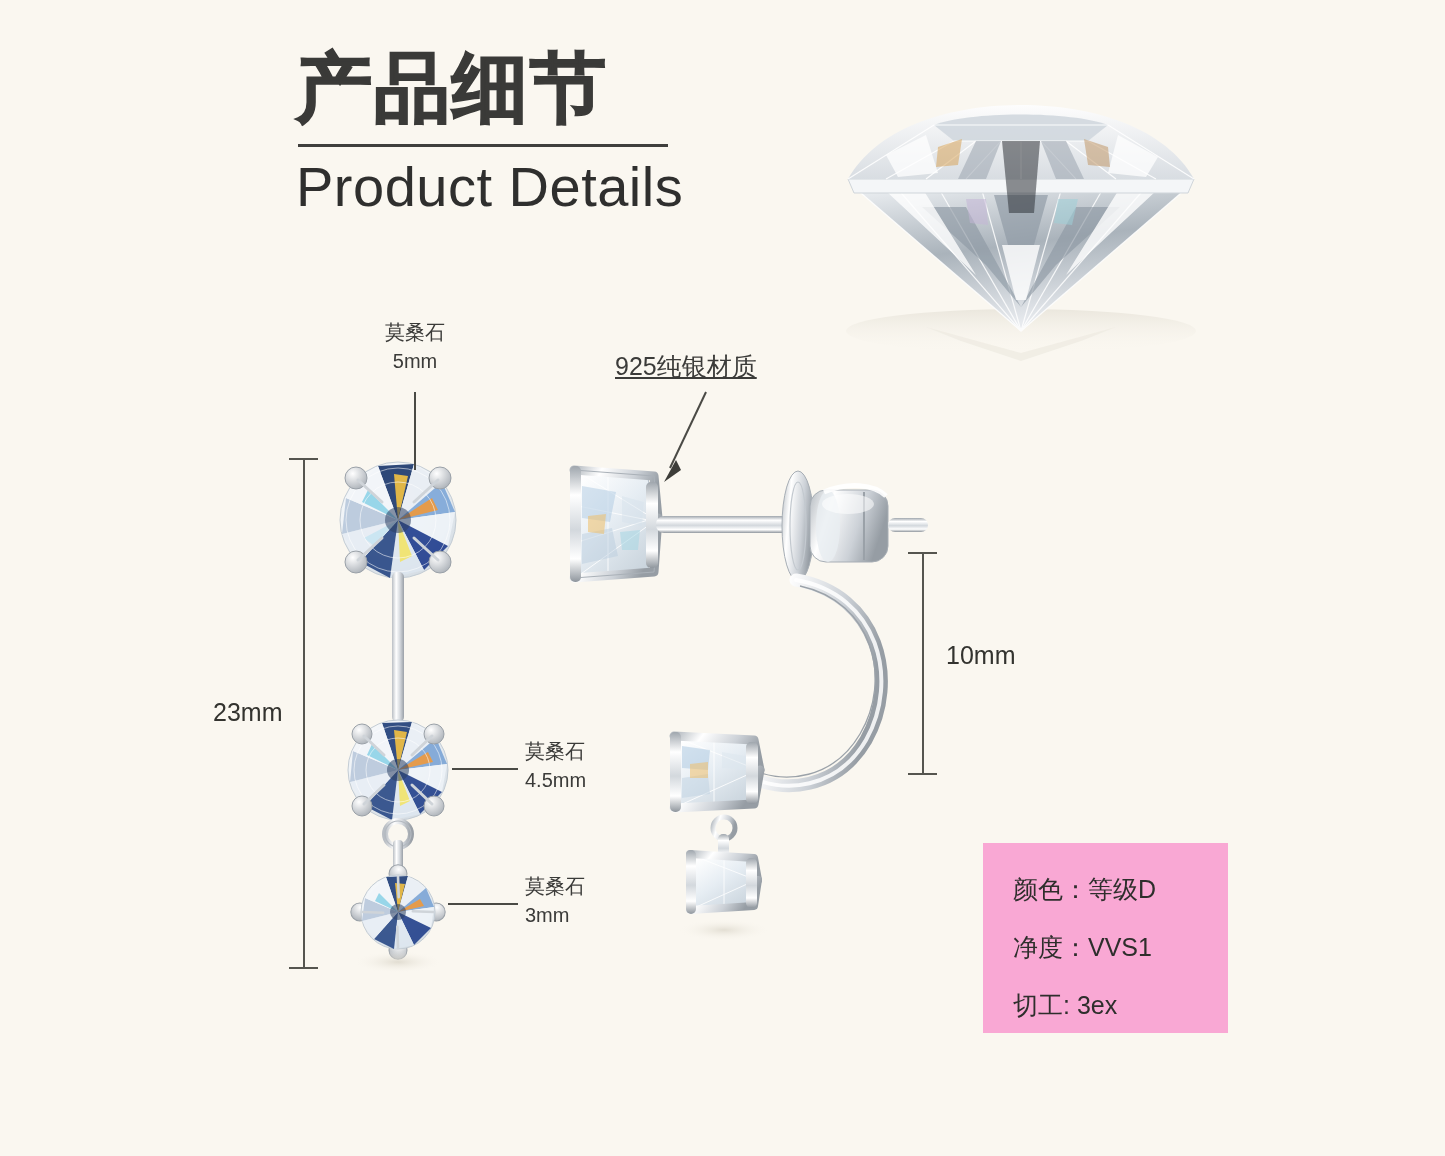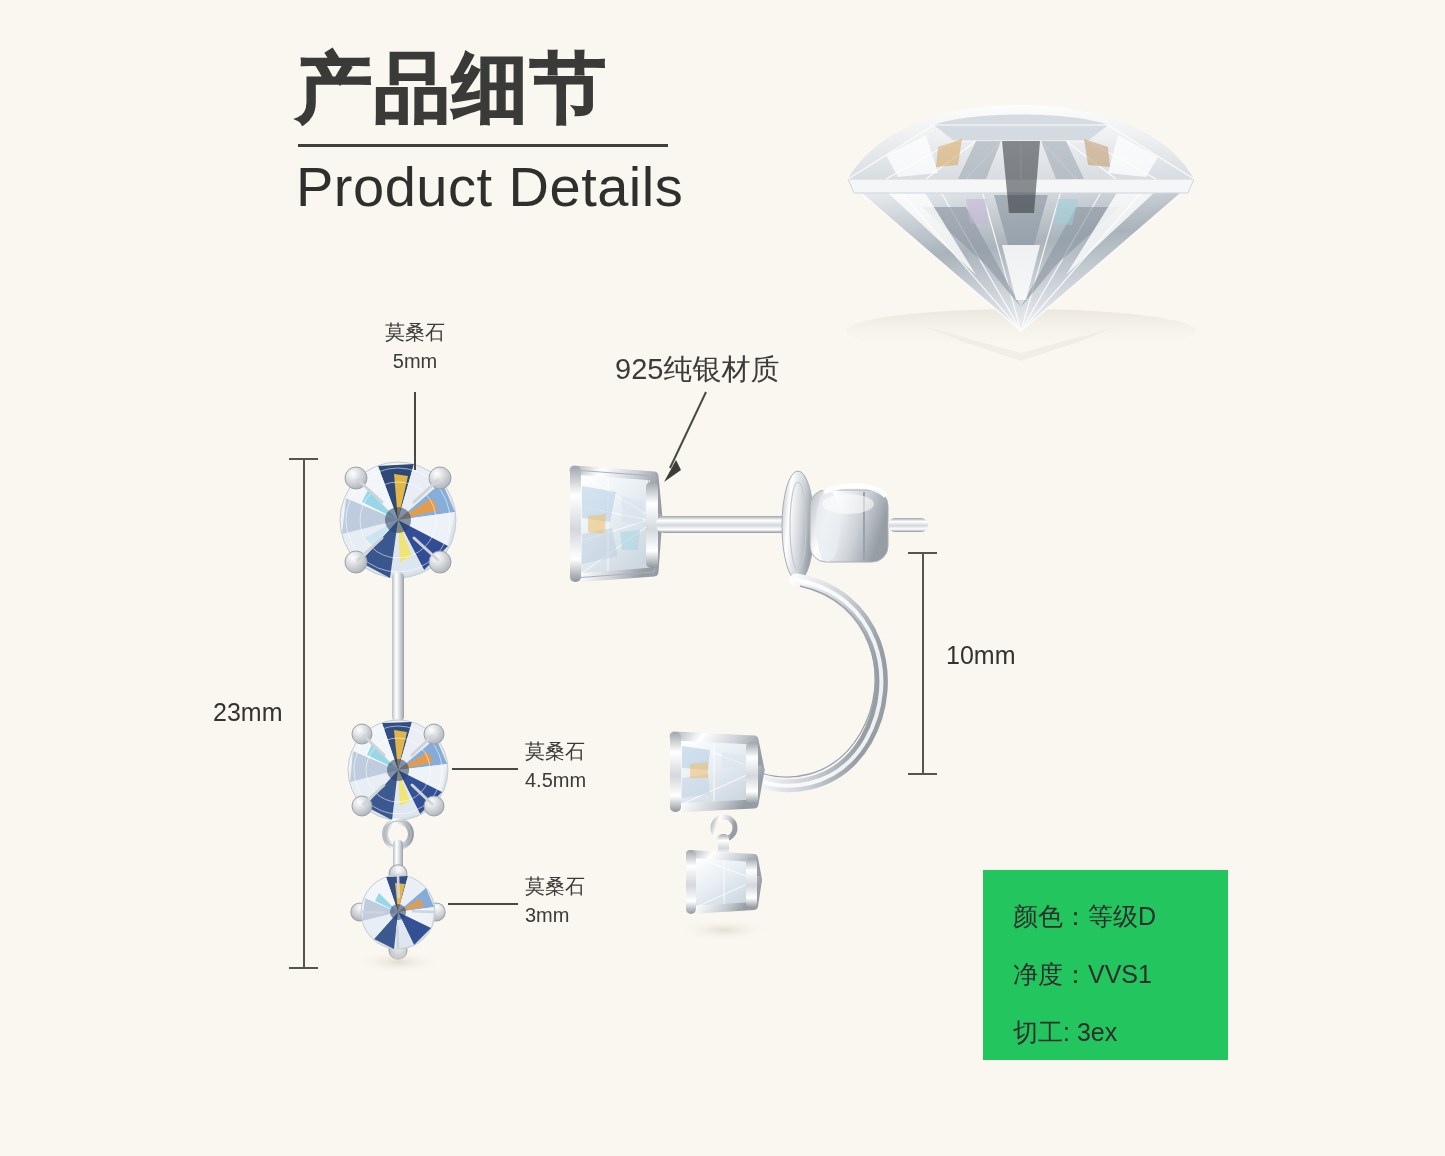--- a/index.html
+++ b/index.html
@@ -36,22 +36,22 @@
   .cap { position: absolute; background: #55554f; height: 1.6px; }
   .leader { position: absolute; background: #4a4a45; }
   .leader.v { width: 1.6px; }
   .leader.h { height: 1.6px; }
 
   
   .arrow-leader { position: absolute; left: 654px; top: 388px; width: 60px; height: 100px; }
 
   
   .specbox {
-    position: absolute; left: 983px; top: 870px; width: 245px; height: 190px;
-    background: #22c55e;
+    position: absolute; left: 983px; top: 843px; width: 245px; height: 190px;
+    background: #f9a8d4;
   }
   .specbox .line { position: absolute; left: 30px; color: #2e2e2c; font-size: 25px; white-space: nowrap; }
   .specbox .line.l1 { top: 30px; }
   .specbox .line.l2 { top: 88px; }
   .specbox .line.l3 { top: 146px; }
 
   
   .hero { position: absolute; left: 826px; top: 95px; width: 390px; height: 280px; }
   .hero svg { display: block; width: 100%; height: 100%; }
 
@@ -449,21 +449,21 @@
     <div>4.5mm</div>
   </div>
   <div class="leader h" style="left:452px; top:768px; width:66px;"></div>
 
   <div class="anno" style="left:525px; top:872px;">
     <div>莫桑石</div>
     <div>3mm</div>
   </div>
   <div class="leader h" style="left:448px; top:903px; width:70px;"></div>
 
-  <div class="anno" style="left:615px; top:348px; font-size:29px;">925纯银材质</div>
+  <div class="anno" style="left:615px; top:348px; font-size:25px;text-decoration:underline;">925纯银材质</div>
   <div class="arrow-leader">
     <svg viewBox="0 0 60 100" xmlns="http://www.w3.org/2000/svg">
       <line x1="52" y1="4" x2="16" y2="80" stroke="#4a4a45" stroke-width="2"></line>
       <polygon points="10,94 22,72 27,82" fill="#3d3d39"></polygon>
     </svg>
   </div>
 
   <div class="specbox">
     <div class="line l1">颜色：等级D</div>
     <div class="line l2">净度：VVS1</div>

